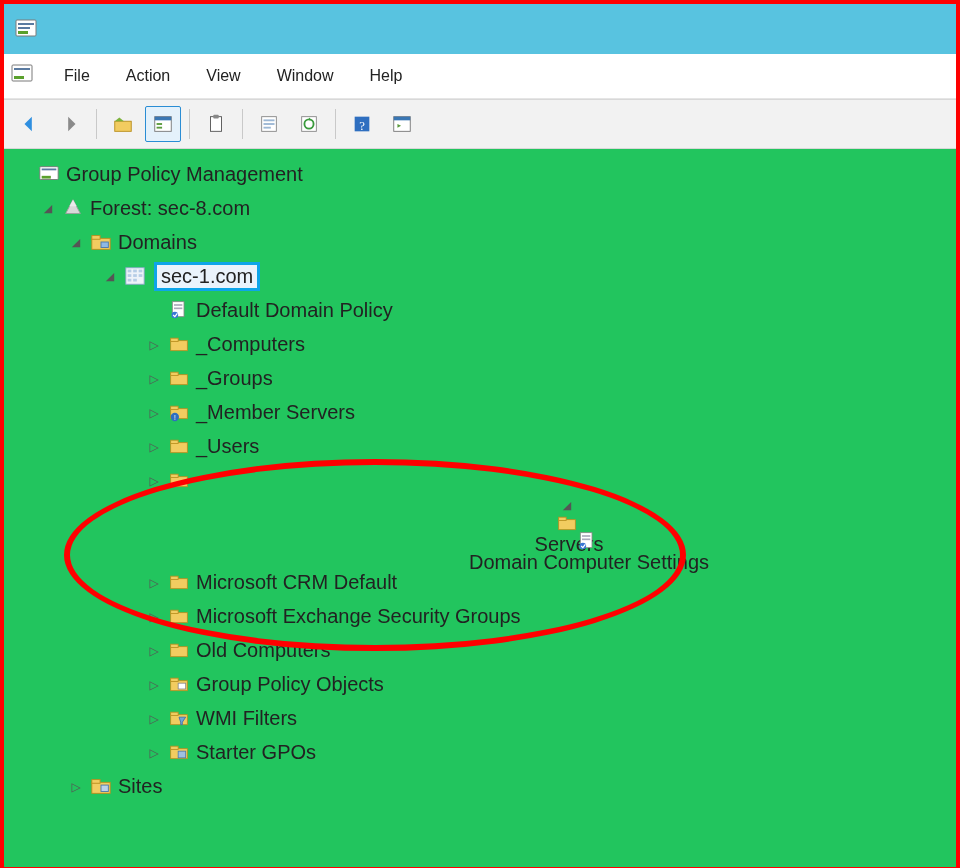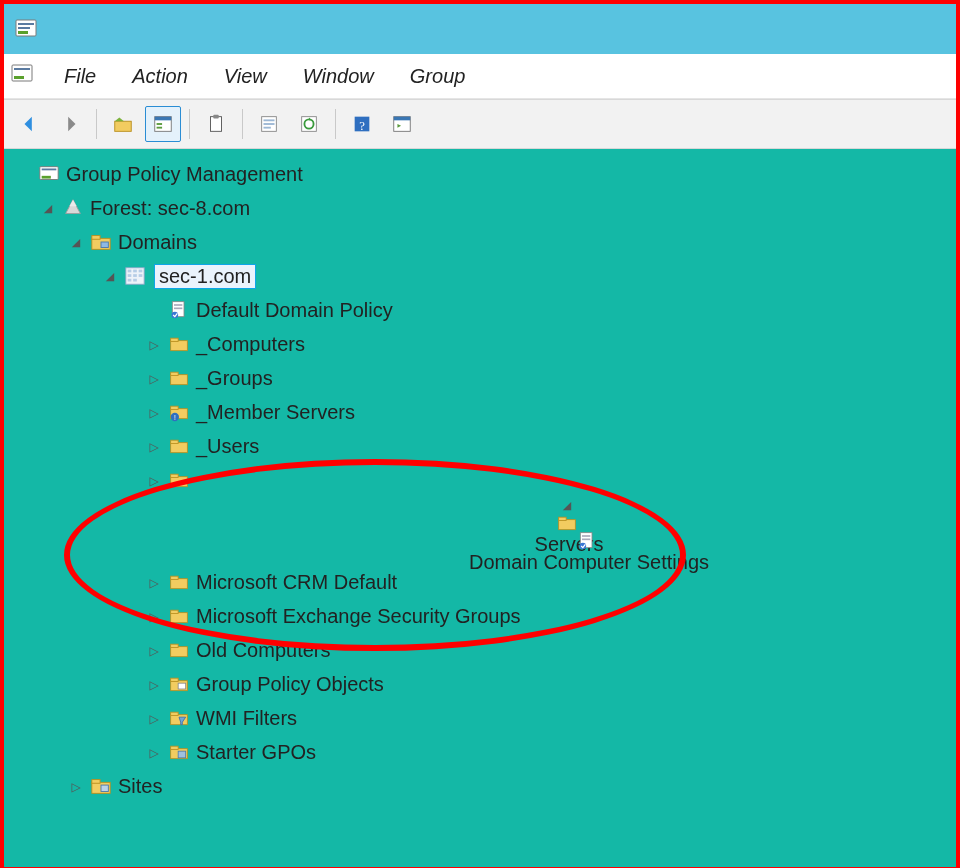--- a/index.html
+++ b/index.html
@@ -37,23 +37,22 @@
     background: #ffffff;
     height: 44px;
     display: flex;
     align-items: center;
     padding: 0 6px;
     border-bottom: 1px solid #e5e5e5;
   }
   .menubar .menu-icon { width: 26px; margin-right: 10px; }
   .menu-item {
     padding: 4px 18px;
-    font-size: 20px;
+    font-size: 16px;
     cursor: default;
-    font-style: italic;
   }
   
   .toolbar {
     background: #f2f2f2;
     border-top: 1px solid #d8d8d8;
     border-bottom: 1px solid #d8d8d8;
     height: 48px;
     display: flex;
     align-items: center;
     padding: 0 8px;
@@ -75,37 +74,37 @@
     width: 1px; height: 30px;
     background: #c9c9c9;
     margin: 0 4px;
   }
   
   .tree-wrap {
     position: relative;
     padding: 8px 0 0 8px;
     height: calc(868px - 8px - 50px - 44px - 48px - 8px);
     overflow: hidden;
-    background: #14b8a6;
+    background: #22c55e;
   }
   .tree-row {
     display: flex;
     align-items: center;
     height: 34px;
   }
   .tw { display:inline-block; width: 16px; height: 16px; margin-right: 4px; text-align:center; font-size: 14px; line-height:16px; color:#555; cursor: default;}
   .tw.open::before { content:"◢"; font-size:11px; display:inline-block; transform: translateY(-1px);}
   .tw.closed::before { content:"▷"; font-size:12px; color:#555;}
   .tw.none { visibility:hidden; }
   .node-icon {
     width: 22px; height: 22px; margin: 0 6px 0 2px; display:inline-flex; align-items:center; justify-content:center;
   }
   .node-label { white-space: nowrap; }
   .node-label.sel {
-    border: 1px solid #0ea5e9;
+    border: 3px solid #0ea5e9;
     background: #eaf3fc;
     padding: 0 4px;
     margin-left: 2px;
   }
   
   .d0 { padding-left: 4px; }
   .d1 { padding-left: 28px; }
   .d2 { padding-left: 56px; }
   .d3 { padding-left: 90px; }
   .d4 { padding-left: 134px; }
@@ -140,21 +139,21 @@
     <svg viewBox="0 0 24 24" width="24" height="24">
       <rect x="2" y="3" width="20" height="16" rx="1" fill="#fefefe" stroke="#7a7a7a"></rect>
       <rect x="4" y="14" width="10" height="3" fill="#5aa02c"></rect>
       <rect x="4" y="6" width="16" height="2" fill="#5a7aa0"></rect>
     </svg>
   </span>
   <span class="menu-item">File</span>
   <span class="menu-item">Action</span>
   <span class="menu-item">View</span>
   <span class="menu-item">Window</span>
-  <span class="menu-item">Group</span>
+  <span class="menu-item">Help</span>
 </div>
 
 <div class="toolbar">
   <span class="tb-btn">
     <svg width="22" height="22" viewBox="0 0 24 24">
           <path d="M14 4 L6 12 L14 20 Z" fill="#2f8fe0"></path>
         </svg>
   </span>
   <span class="tb-btn">
     <svg width="22" height="22" viewBox="0 0 24 24">

